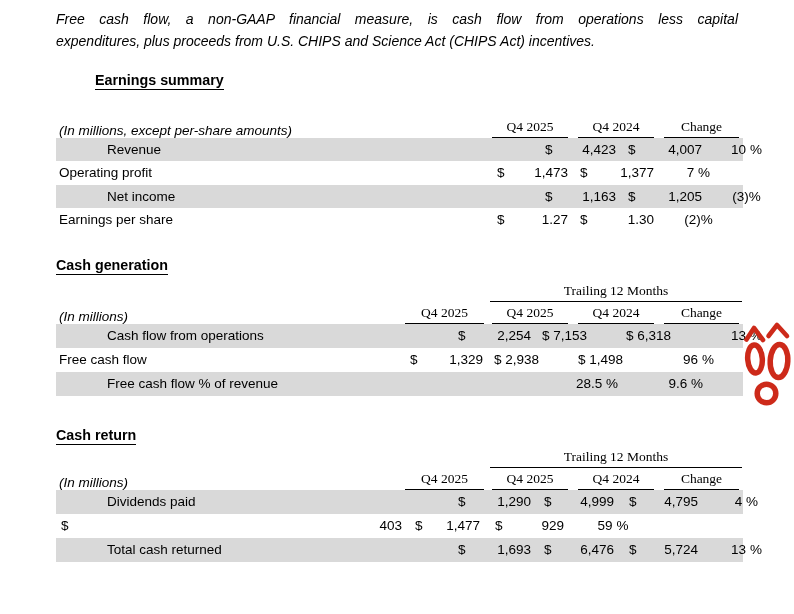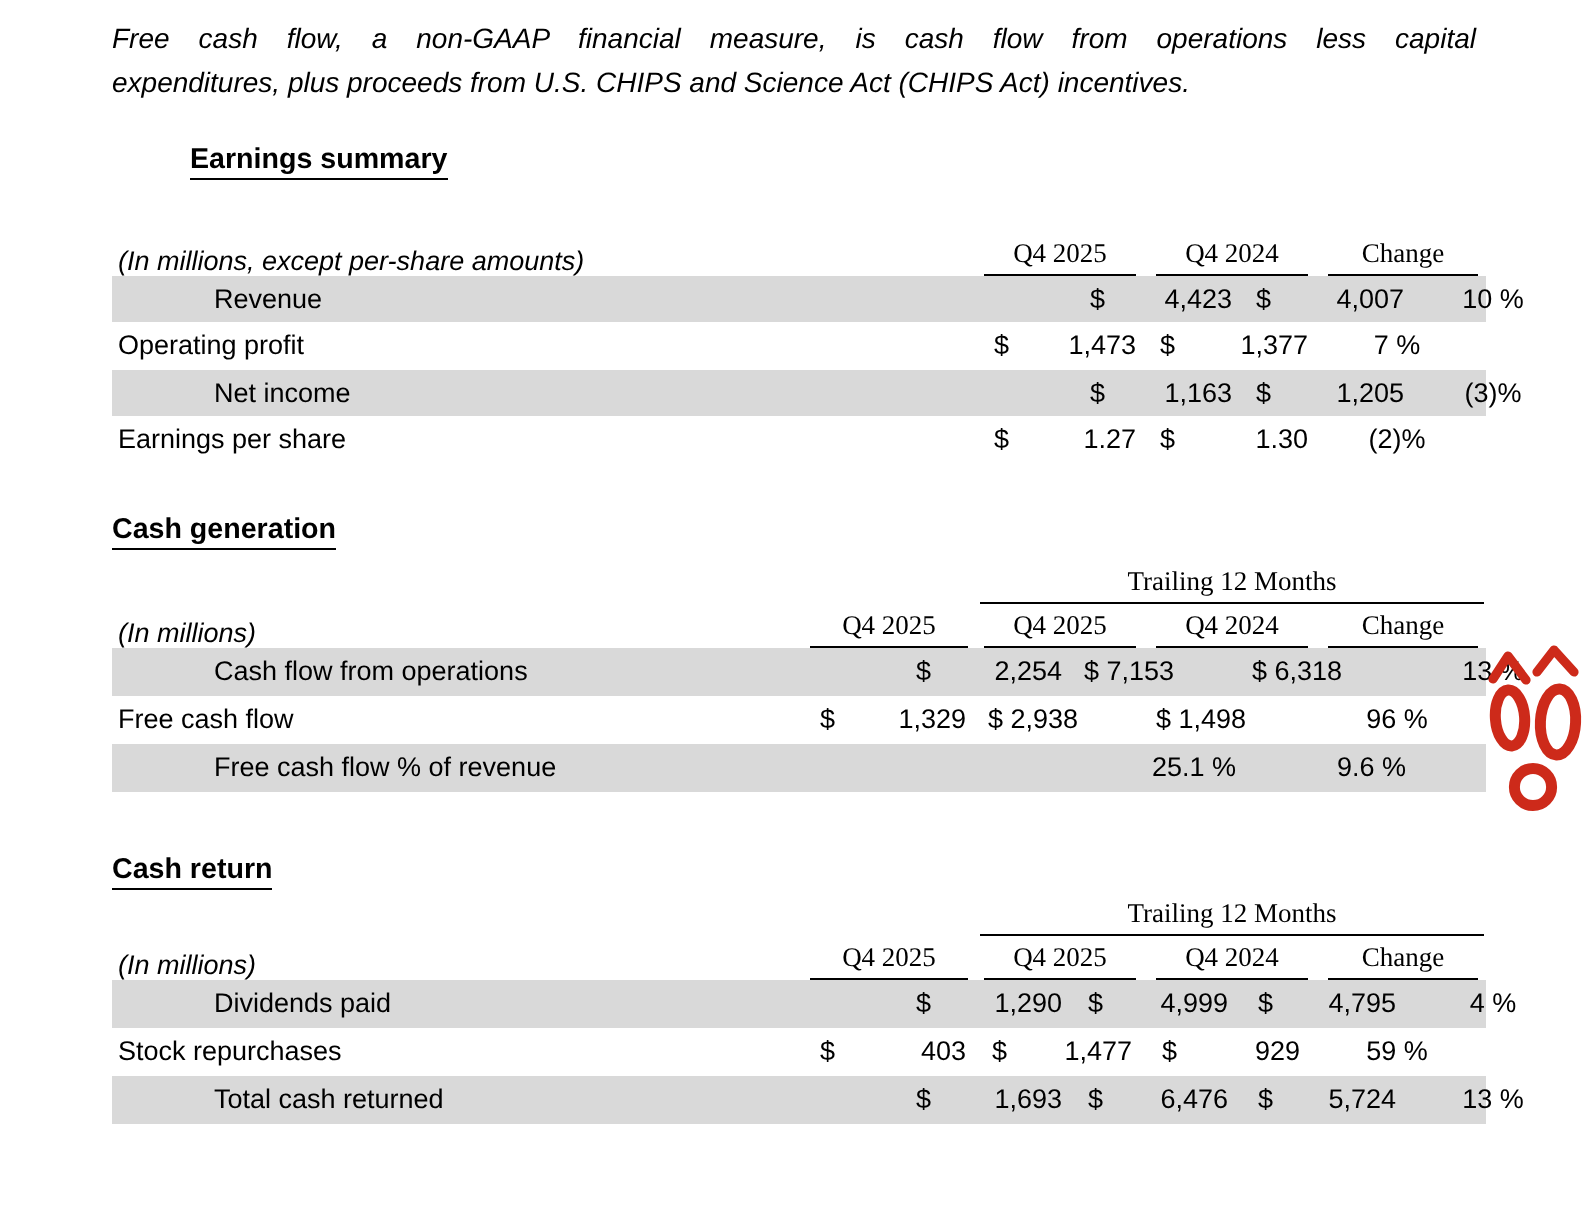--- a/index.html
+++ b/index.html
@@ -128,21 +128,21 @@
   <div class="row h-r2">
     <div class="cell lbl">Free cash flow</div>
     <div class="cell money mq"><span>$</span><span>1,329</span></div>
     <div class="cell cp1">$ 2,938</div>
     <div class="cell cp2">$ 1,498</div>
     <div class="cell chg">96 %</div>
   </div>
   <div class="row shade h-r2">
     <div class="cell lbl">Free cash flow % of revenue</div>
     <div class="cell"></div>
-    <div class="cell pct1">25.1 %</div>
+    <div class="cell pct1">28.5 %</div>
     <div class="cell pct2">9.6 %</div>
     <div class="cell"></div>
   </div>
 </div>
 
 <div class="sec" id="sec-cashret">Cash return</div>
 
 <div class="tbl" id="tbl-cashret">
   <div class="row hdr h-t12m t12m">
     <div class="cell" style="grid-column:1/3"></div>
@@ -156,21 +156,20 @@
     <div class="cell ch"><div class="colhead">Change</div></div>
   </div>
   <div class="row shade h-r2">
     <div class="cell lbl">Dividends paid</div>
     <div class="cell money mq"><span>$</span><span>1,290</span></div>
     <div class="cell money r1"><span>$</span><span>4,999</span></div>
     <div class="cell money r2"><span>$</span><span>4,795</span></div>
     <div class="cell chg">4 %</div>
   </div>
   <div class="row h-r2">
-    <div class="cell lbl">Stock repurchases</div>
     <div class="cell money mq"><span>$</span><span>403</span></div>
     <div class="cell money r1"><span>$</span><span>1,477</span></div>
     <div class="cell money r2"><span>$</span><span>929</span></div>
     <div class="cell chg">59 %</div>
   </div>
   <div class="row shade h-r2">
     <div class="cell lbl">Total cash returned</div>
     <div class="cell money mq"><span>$</span><span>1,693</span></div>
     <div class="cell money r1"><span>$</span><span>6,476</span></div>
     <div class="cell money r2"><span>$</span><span>5,724</span></div>

